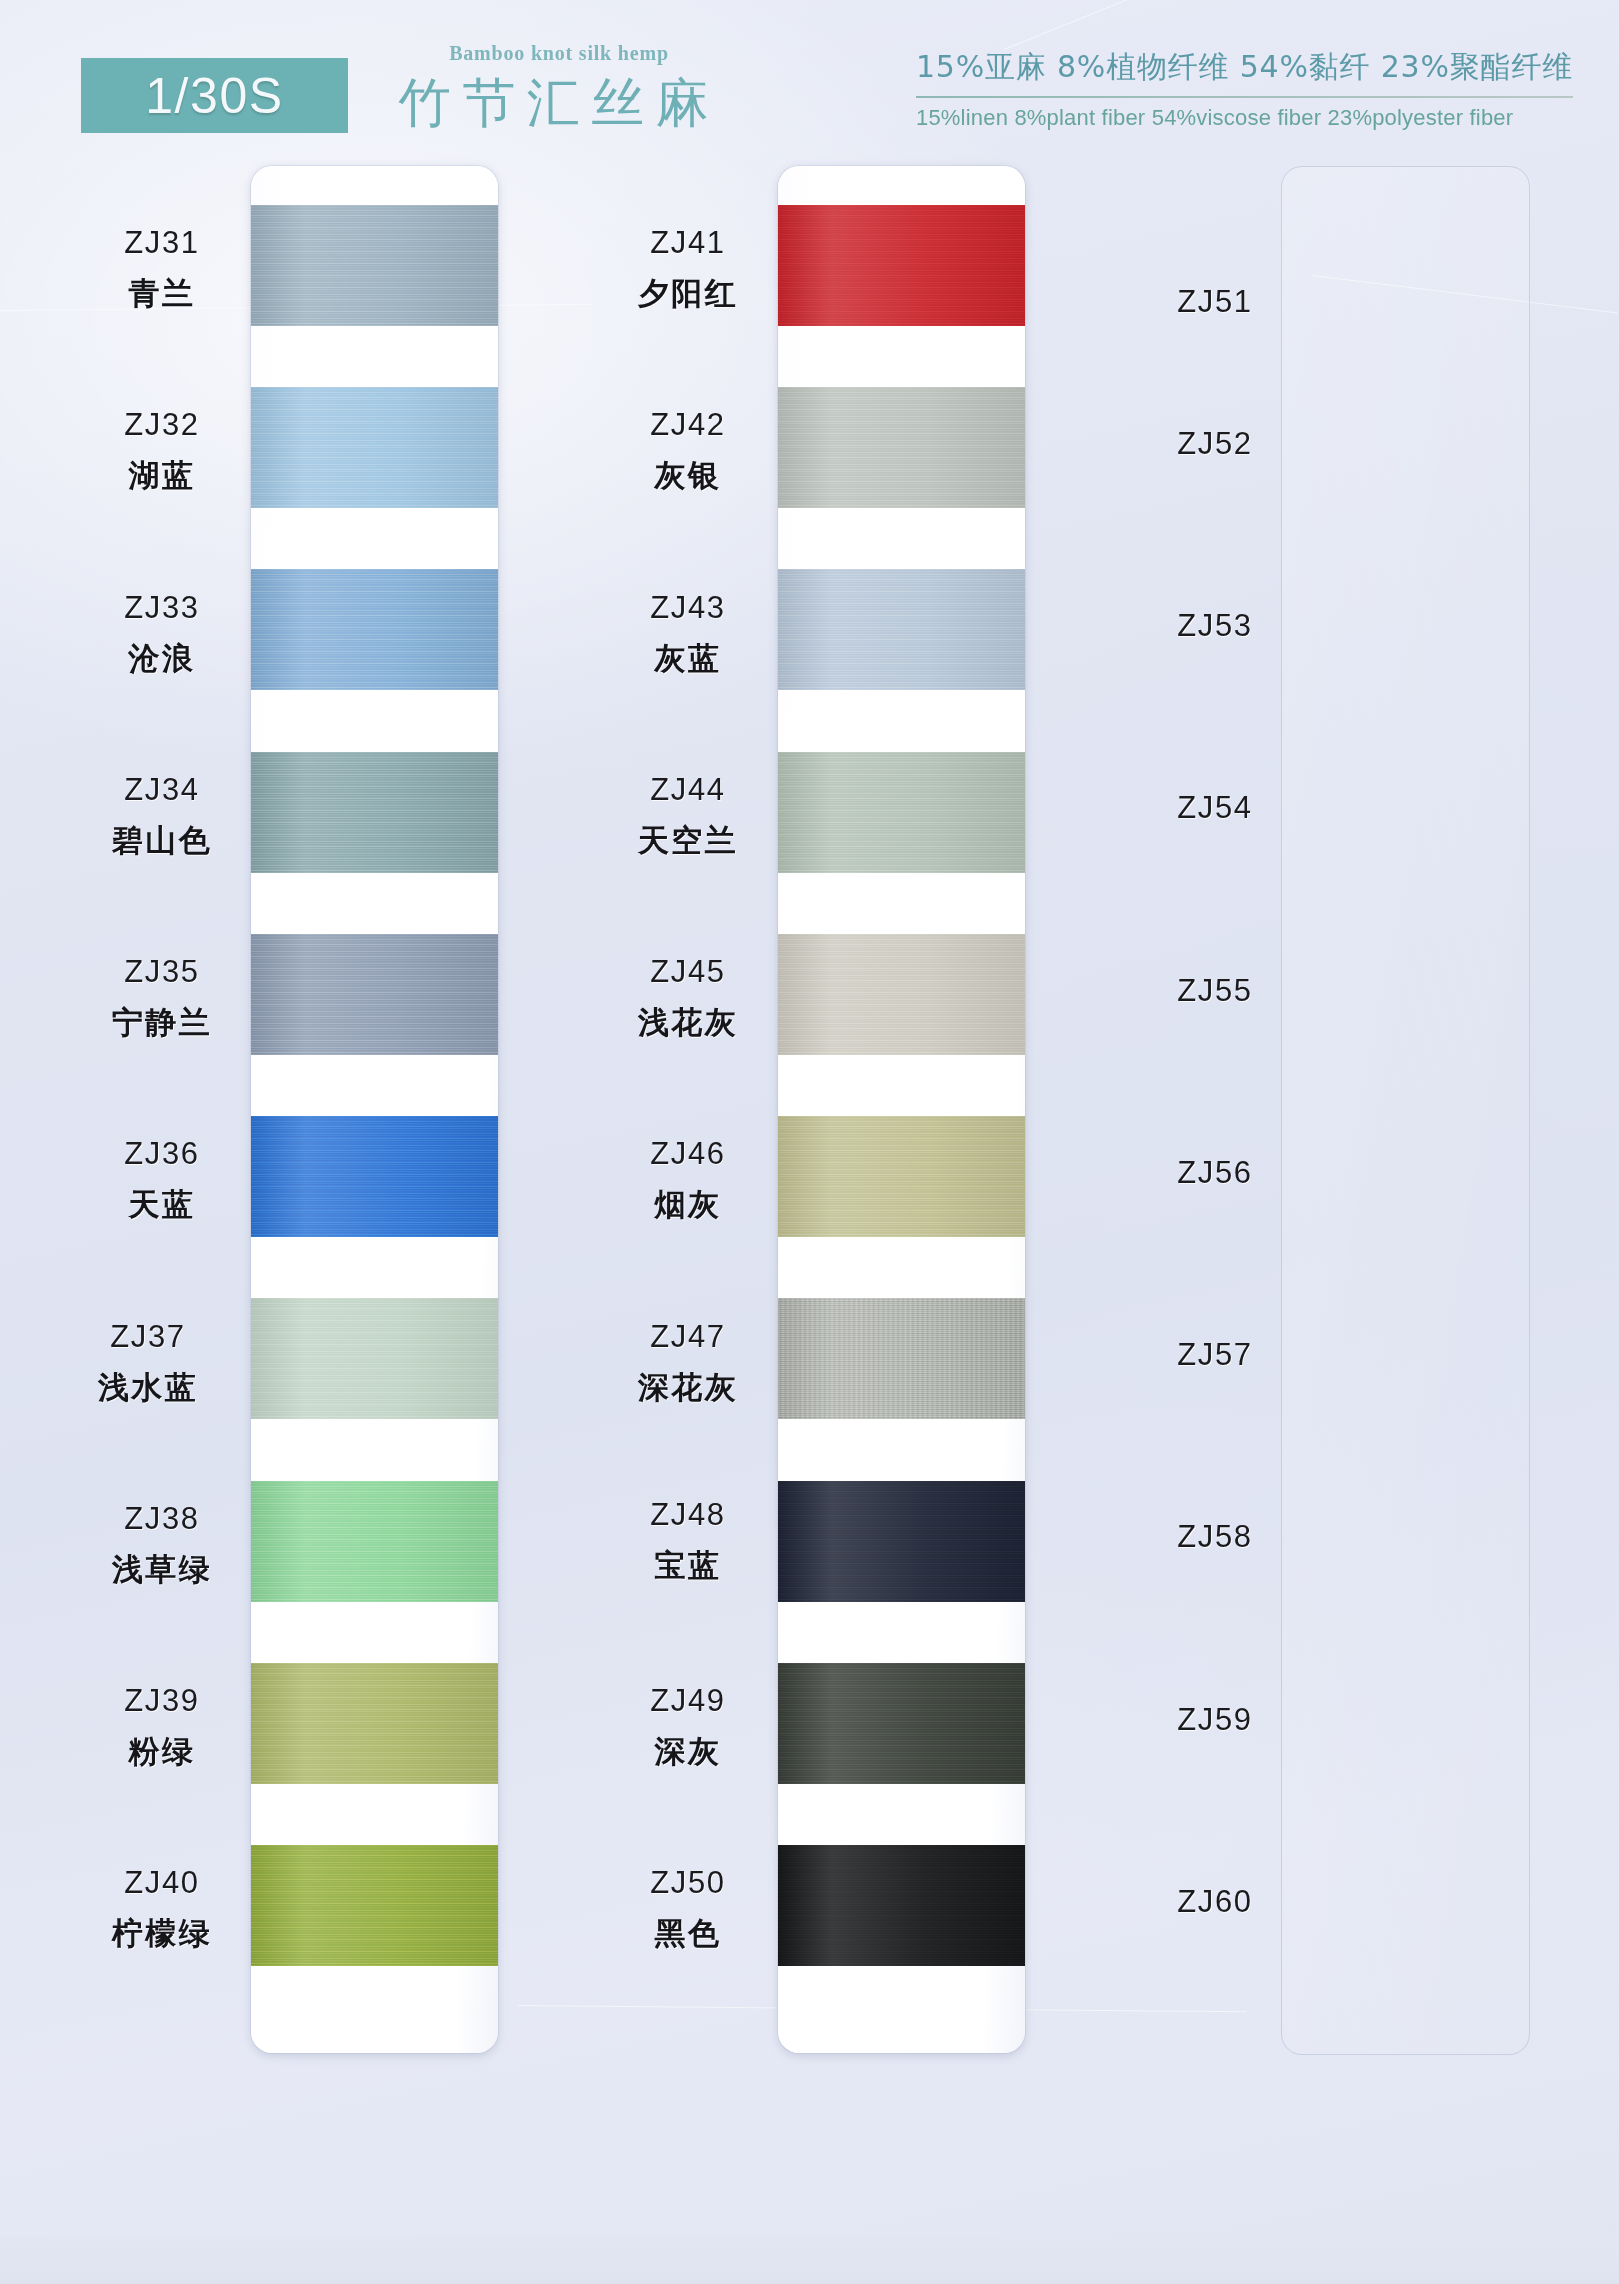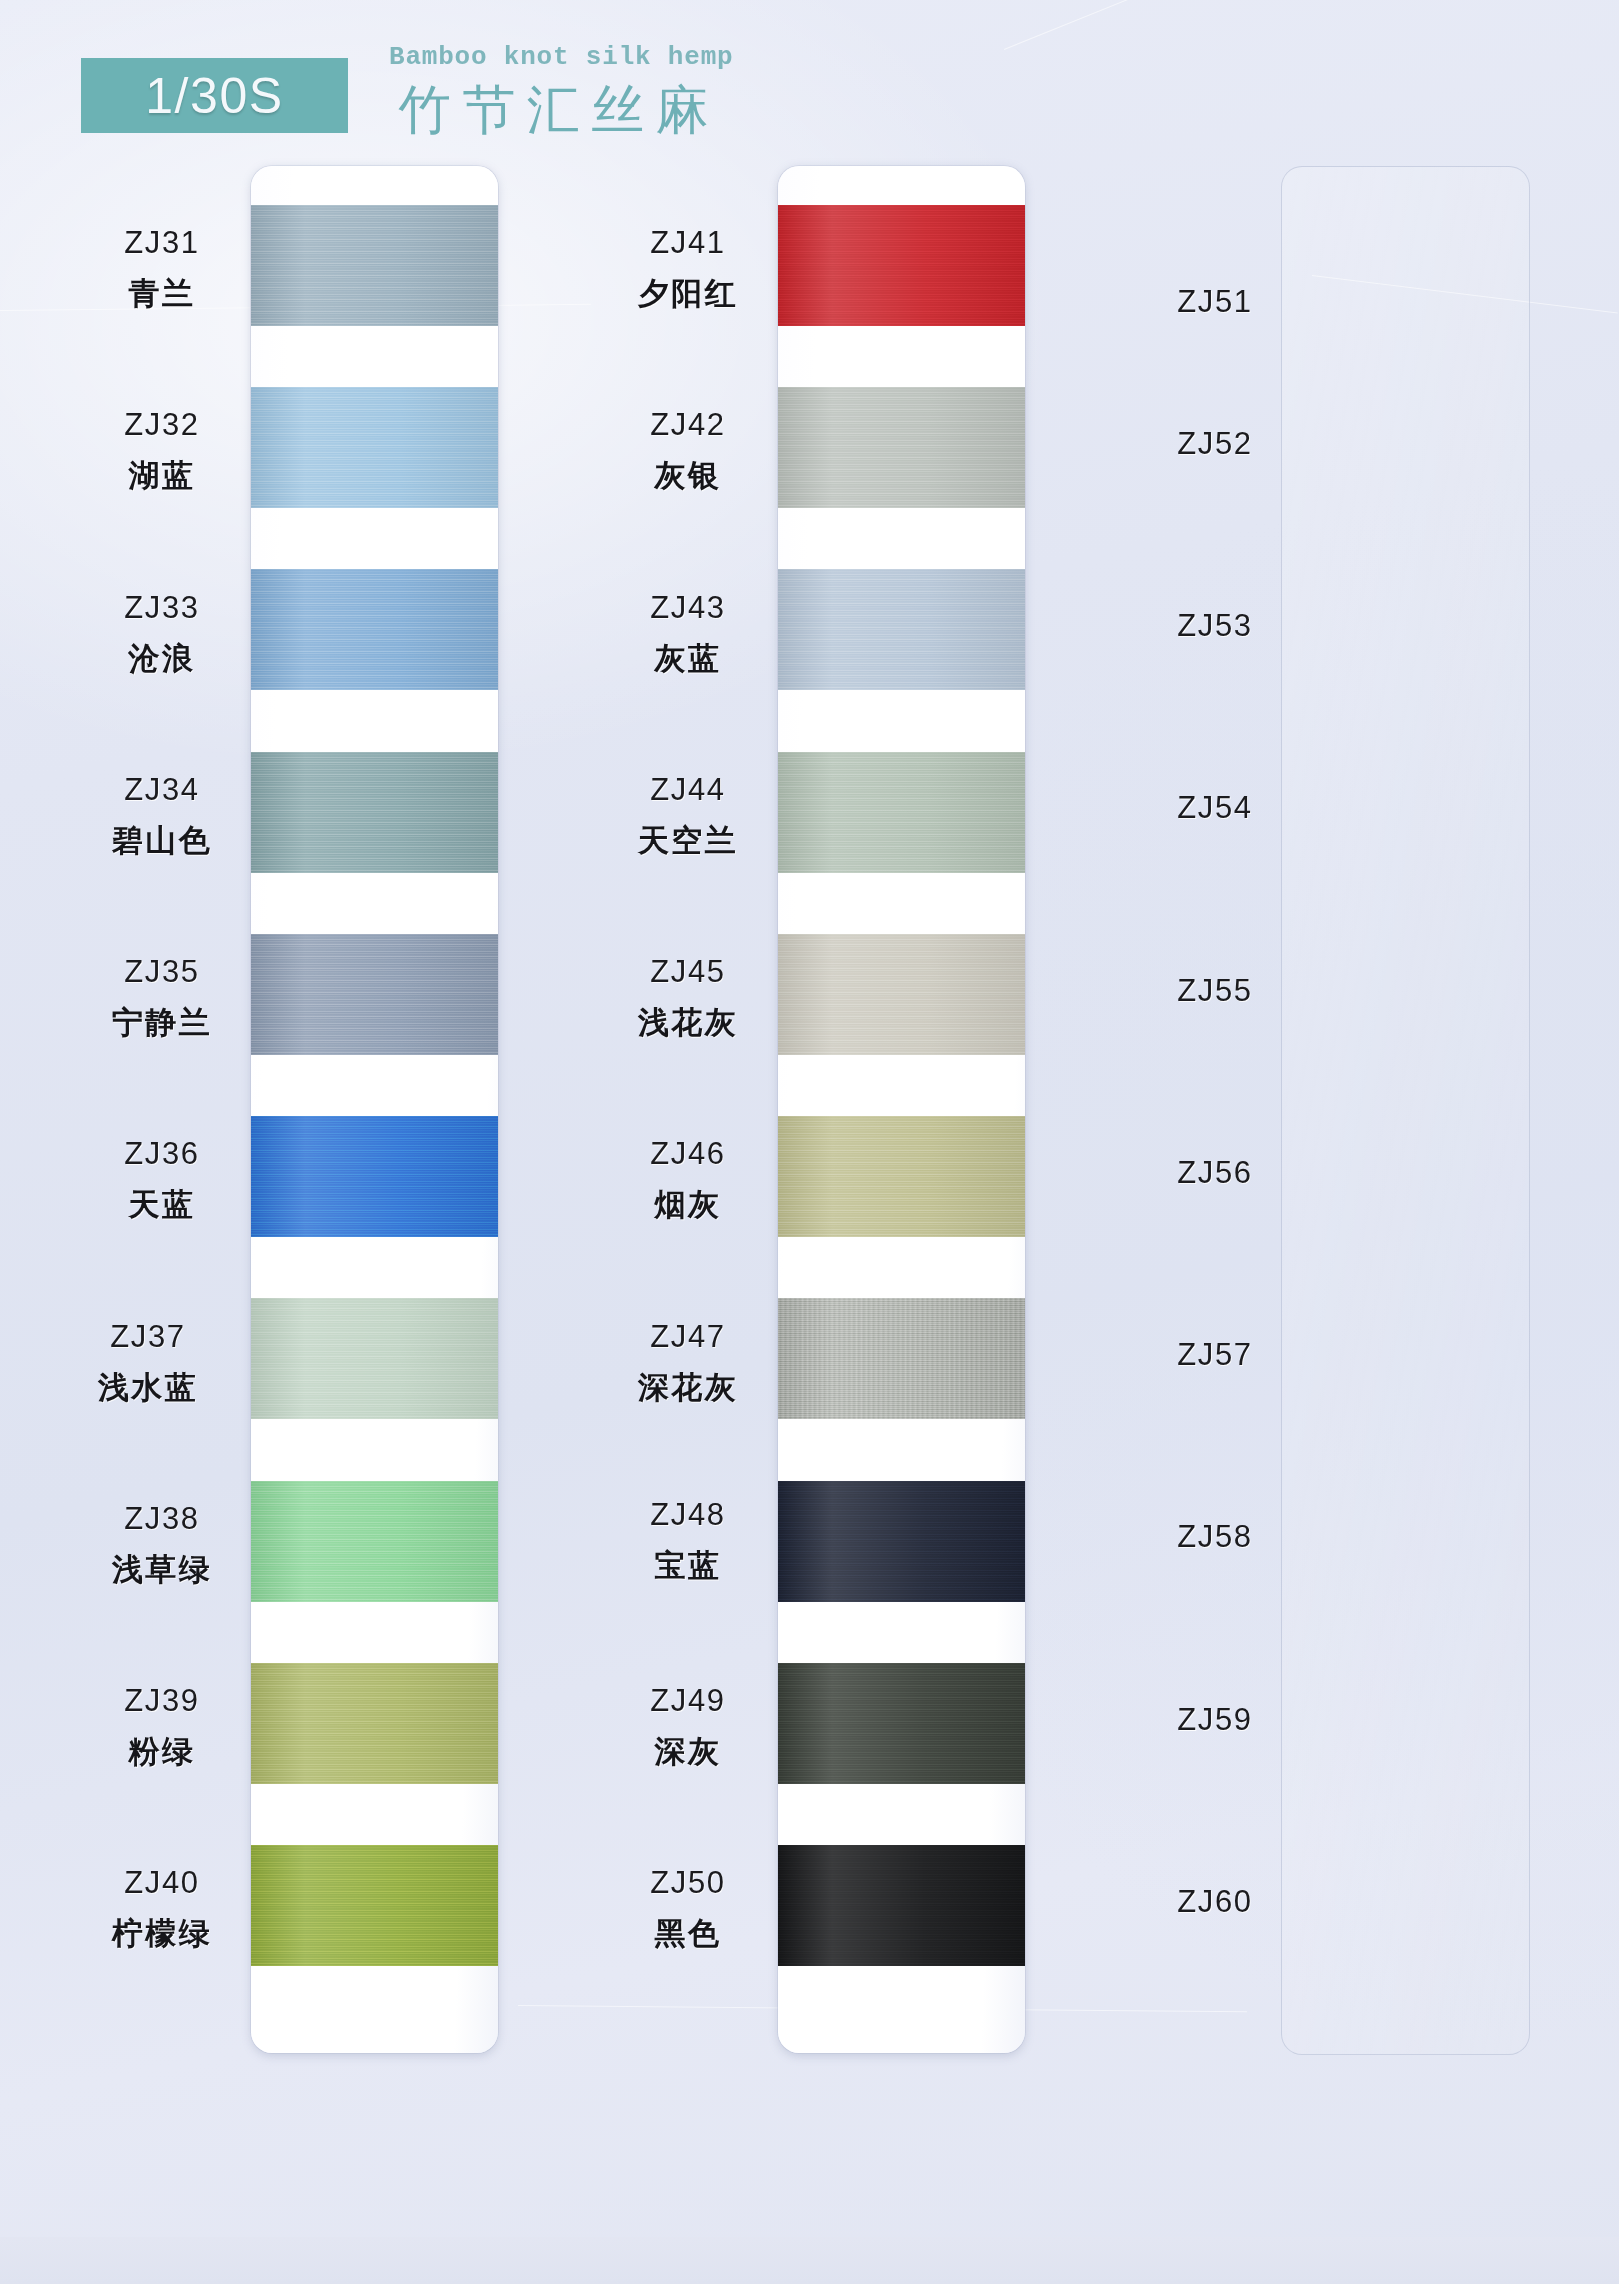--- a/index.html
+++ b/index.html
@@ -25,21 +25,21 @@
     position:absolute;left:81px;top:58px;width:267px;height:75px;
     background:#6cb2b4;display:flex;align-items:center;justify-content:center;
   }
   #count-badge .txt{
     color:#f4f8fb;font-size:50px;letter-spacing:1.6px;font-weight:400;
     text-shadow:0 1.6px 2.4px rgba(0,0,0,.18);
     font-family:"Liberation Sans",sans-serif;
   }
   #brand{position:absolute;left:389px;top:42px;width:340px;text-align:center;}
   #brand-en{
-    color:#7fb6bc;font-size:26px;font-family:Liberation Mono, monospace;
+    color:#7fb6bc;font-size:20px;font-family:Liberation Serif, serif;
     font-weight:700;letter-spacing:0.8px;font-style:normal;white-space:nowrap;
   }
   #brand-cn{
     color:#6fb0b6;font-size:53px;letter-spacing:11.3px;margin-top:3.2px;
     font-family:"DejaVu Sans",sans-serif;font-weight:400;white-space:nowrap;
   }
   #composition{position:absolute;right:47px;top:47px;text-align:left;}
   #comp-cn{color:#5d9aa8;font-size:30px;letter-spacing:0.8px;white-space:nowrap;font-family:"DejaVu Sans",sans-serif;}
   #comp-rule{height:1.6px;background:linear-gradient(90deg,#8fb8b4,#b9c8c6);margin:8px 0 7.3px 0;}
   #comp-en{color:#66a49c;font-size:22px;letter-spacing:0.2px;white-space:nowrap;font-family:"Liberation Sans",sans-serif;}
@@ -117,20 +117,25 @@
 
     <div id="count-badge">
       <span class="txt">1/30S</span>
     </div>
 
     <div id="brand">
       <div id="brand-en">Bamboo knot silk hemp</div>
       <div id="brand-cn">竹节汇丝麻</div>
     </div>
 
+    <div id="composition">
+      <div id="comp-cn">15%亚麻  8%植物纤维  54%黏纤  23%聚酯纤维</div>
+      <div id="comp-rule"></div>
+      <div id="comp-en">15%linen  8%plant fiber  54%viscose fiber  23%polyester fiber</div>
+    </div>
 
   </div>
 
   <div id="columns-root">
       <div class="strip" style="left: 251px; top: 166px;">
         <div class="swatch" style="top: 39px; height: 121px; background: rgb(156, 178, 192);">
           <div class="fiber"></div>
           <div class="sheen"></div>
         </div>
         <div class="swatch" style="top: 221px; height: 121px; background: rgb(159, 198, 226);">

